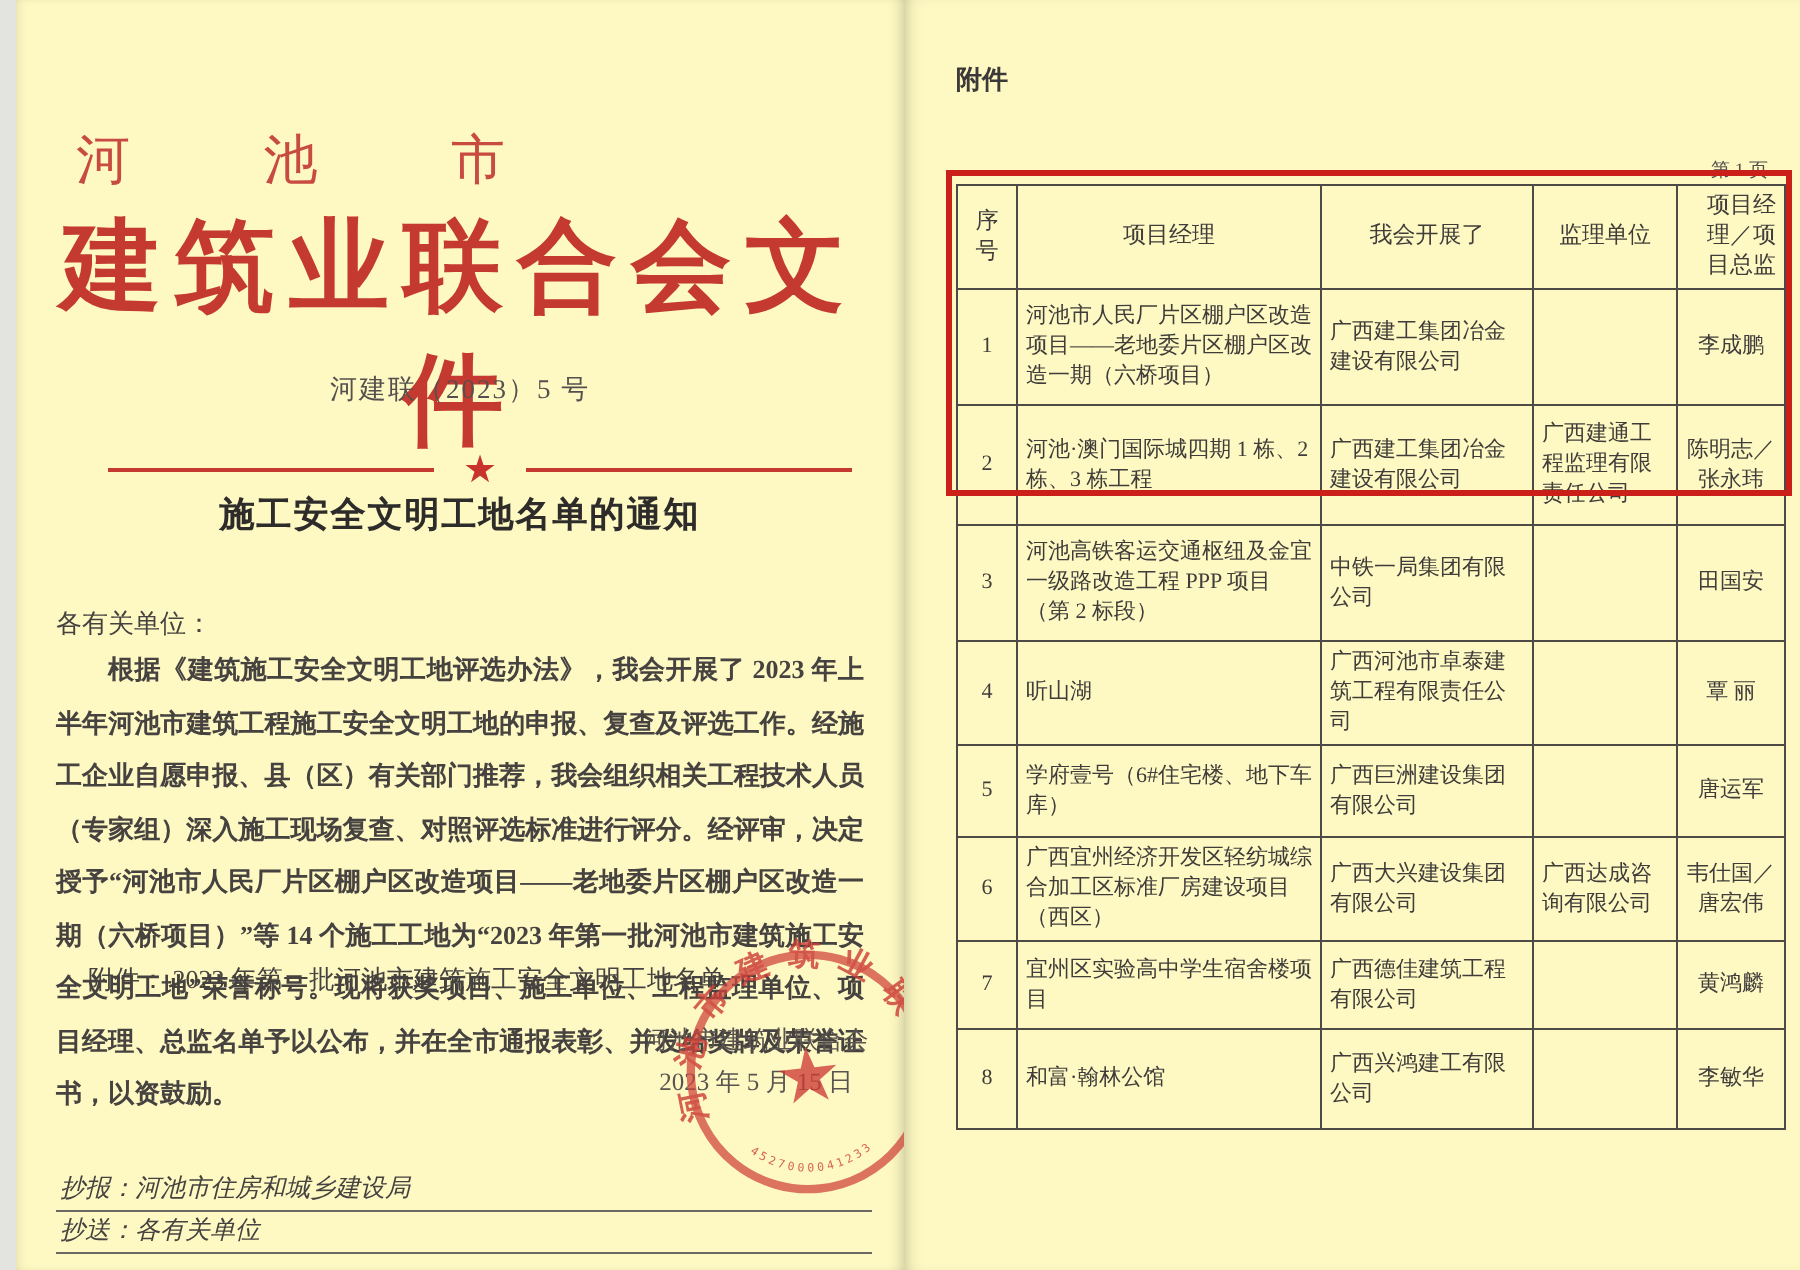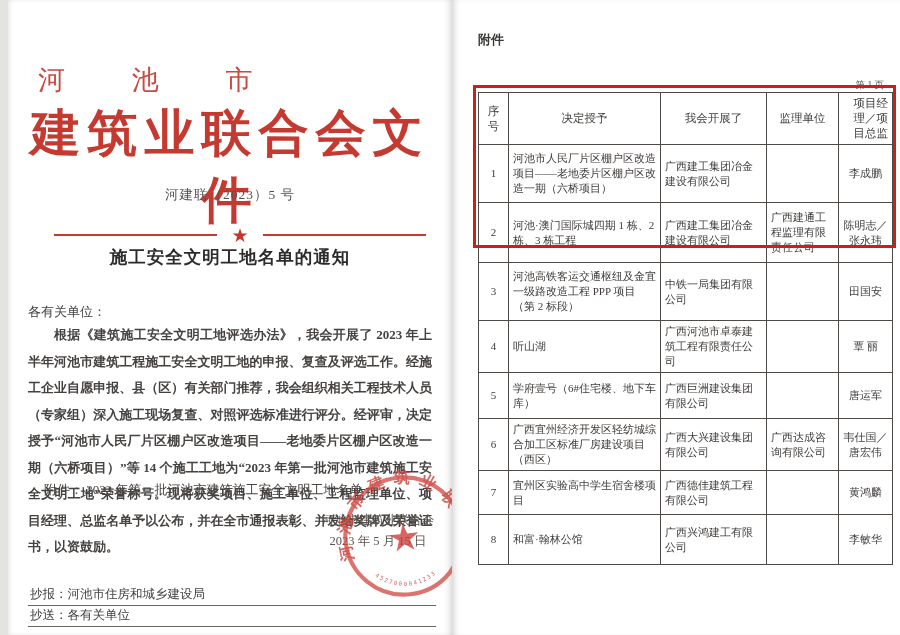--- a/index.html
+++ b/index.html
@@ -1,20 +1,20 @@
 <!DOCTYPE html>
 <html><head>
 <meta charset="utf-8">
 <style>
   * { margin:0; padding:0; box-sizing:border-box; }
   html,body { width:900px; height:635px; overflow:hidden; background:#e3e3e0; }
   body { font-family:"Liberation Serif","DejaVu Serif",serif; color:#3d3d3d; }
   .canvas { position:relative; width:900px; height:635px; background:#e3e3e0; }
 
-  .page { position:absolute; top:0; height:635px; background:#ffffff; }
+  .page { position:absolute; top:0; height:635px; background:#fef9c3; }
   .page-left  { left:8px;  width:444px; box-shadow:inset -6px 0 8px -6px rgba(0,0,0,.25), inset 3px 0 6px -3px rgba(0,0,0,.15); }
   .page-right { left:452px; width:448px; box-shadow:inset 6px 0 9px -6px rgba(0,0,0,.28); }
 
   
   .org-top { position:absolute; top:62px; left:0; width:100%; text-align:left;
              font-size:27px; font-weight:normal; letter-spacing:30px; text-indent:30px;
              color:#c84b42; }
   .org-main { position:absolute; top:100px; left:0; width:100%; text-align:center;
               font-size:50px; font-weight:bold; letter-spacing:7px; color:#c43a31; }
   .doc-number { position:absolute; top:186px; left:0; width:100%; text-align:center;
@@ -30,21 +30,21 @@
   .body-paragraphs { position:absolute; top:322px; left:20px; width:404px;font-weight:bold; }
   .body-paragraphs p { font-size:13px; line-height:26.5px; text-align:justify;
                        text-indent:2em; color:#454240; }
   .attachment-line { position:absolute; top:481px; left:36px; font-size:13px; color:#454240; }
   .signature { position:absolute; top:510px; left:300px; width:140px; text-align:center;
                font-size:12.5px; line-height:21px; color:#5a5450; }
   .seal { position:absolute; top:468px; left:328px; width:136px; height:136px;
           transform:rotate(-6deg); opacity:.88; }
   .cc-block { position:absolute; left:20px; bottom:8px; width:408px; }
   .cc-line { font-size:12.5px; color:#454240; border-bottom:1.5px solid #6b6762;
-             padding:1px 0 3px 2px; line-height:16px; }
+             padding:1px 0 3px 2px; line-height:16px;font-style:italic; }
 
   
   .attachment-label { position:absolute; top:31px; left:26px; font-size:13px; font-weight:bold; color:#3c3a38; }
   .table-title { position:absolute; top:50px; left:0; width:100%; text-align:center;
                  font-size:16.5px; font-weight:bold; color:#2f2d2b; letter-spacing:.5px; }
   .page-marker { position:absolute; top:79px; right:16px; font-size:9.5px; color:#55504e; }
   table.sheet { position:absolute; top:92px; left:26px; width:414px; border-collapse:collapse;
                 table-layout:fixed; font-size:11px; color:#3f3c3a; }
   table.sheet th, table.sheet td { border:1px solid #4d4a47; padding:3px 4px; line-height:15px;
                 vertical-align:middle; font-weight:normal; }
@@ -113,21 +113,21 @@
       <colgroup id="sheetCols">
           <col style="width: 30px;">
           <col style="width: 152px;">
           <col style="width: 106px;">
           <col style="width: 72px;">
           <col style="width: 54px;">
         </colgroup>
       <thead>
           <tr id="sheetHead">
             <th style="height: 32px; margin-top: 39px;">序号</th>
-            <th style="height: 32px;">决定授予</th>
+            <th style="height: 32px;">项目经理</th>
             <th style="height: 32px;">我会开展了</th>
             <th style="height: 32px;">监理单位</th>
             <th style="height: 32px; text-align: right;">项目经理／项目总监</th>
           </tr>
         </thead>
       <tbody id="sheetBody">
           <tr style="height: 58px;">
             <td class="c-no">1</td>
             <td class="c-proj">河池市人民厂片区棚户区改造项目——老地委片区棚户区改造一期（六桥项目）</td>
             <td class="c-con">广西建工集团冶金建设有限公司</td>

